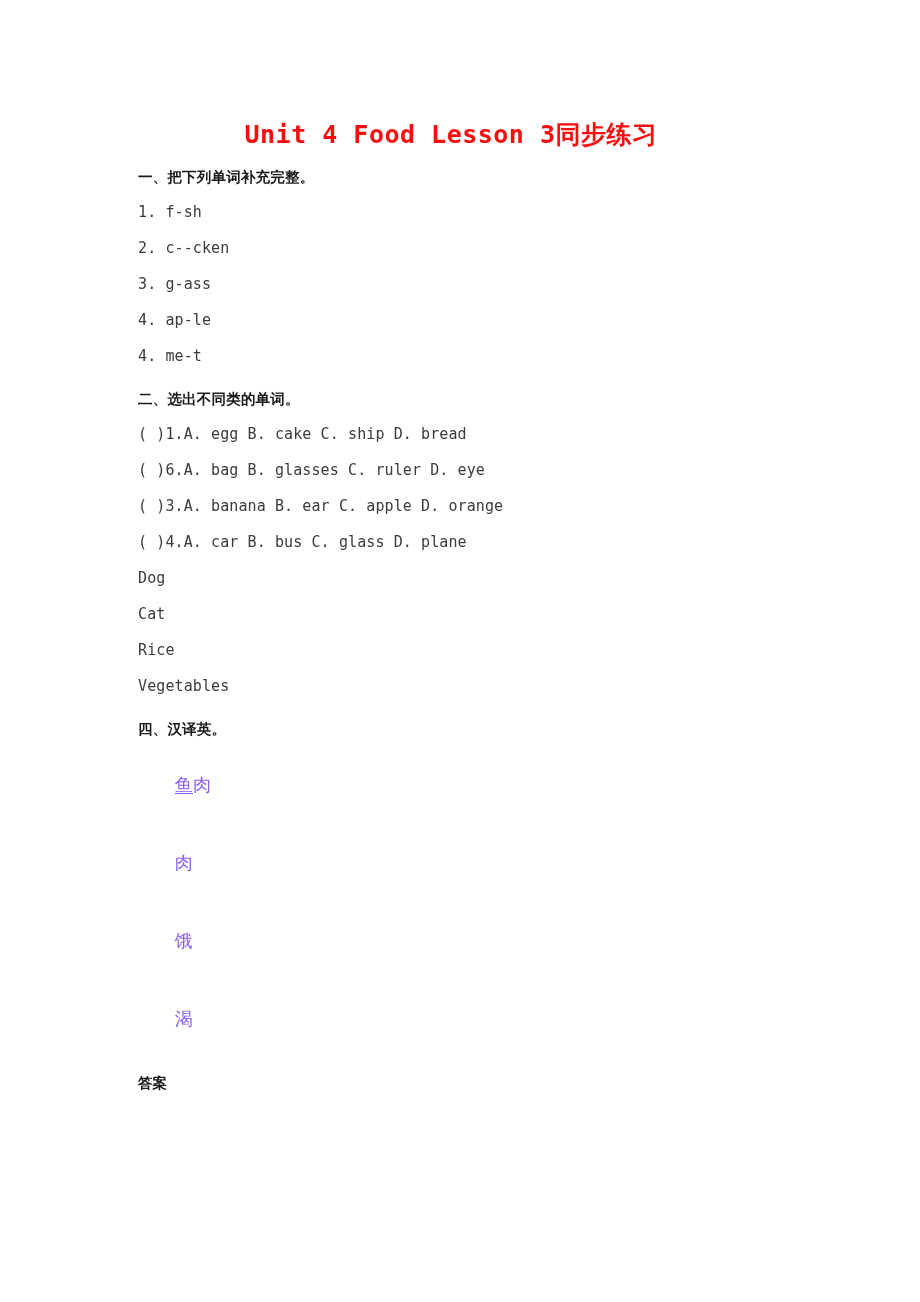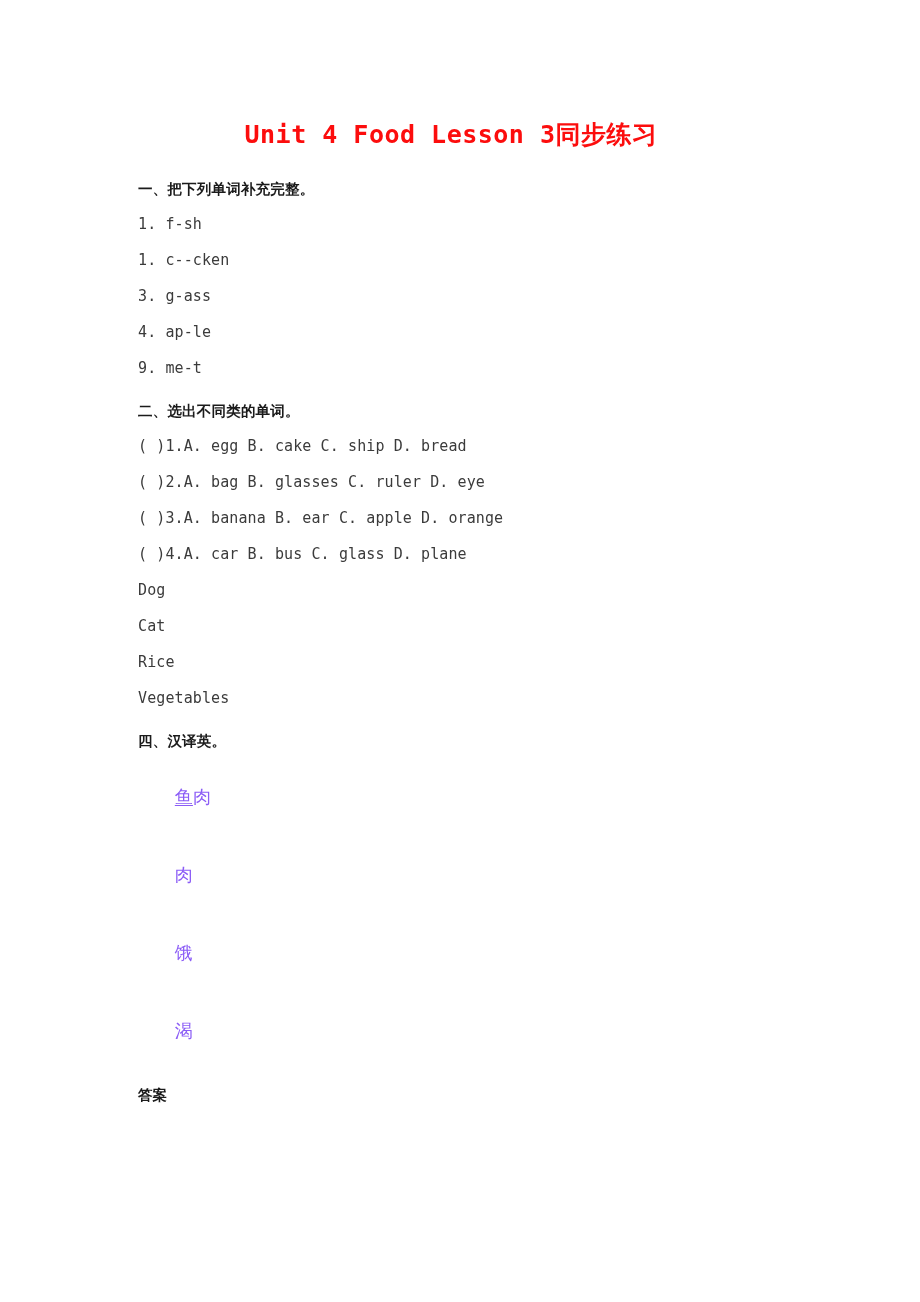--- a/index.html
+++ b/index.html
@@ -41,21 +41,21 @@
     left: 138px;
     top: 166px;
     width: 740px;
   }
   .sec-heading {
     font-family: "DejaVu Sans", "Liberation Sans", sans-serif;
     font-weight: bold;
     font-size: 14.5px;
     color: #1b1b1b;
     line-height: 22px;
-    margin: 12px 0 14px 0;
+    margin: 0 0 14px 0;
     letter-spacing: 0.2px;
   }
   .item {
     font-family: "DejaVu Sans Mono", "Liberation Mono", monospace;
     font-size: 15px;
     color: #3b3b3b;
     line-height: 21px;
     margin: 0 0 15px 0;
     white-space: pre;
     letter-spacing: 0.1px;
@@ -86,30 +86,30 @@
 
 <div class="page">
 
   <div class="doc-title">Unit 4 Food Lesson 3同步练习</div>
 
   <div class="body-col">
 
     <div>
       <p class="sec-heading">一、把下列单词补充完整。</p>
       <p class="item">1. f-sh</p>
-      <p class="item">1. c--cken</p>
+      <p class="item">2. c--cken</p>
       <p class="item">3. g-ass</p>
       <p class="item">4. ap-le</p>
-      <p class="item">9. me-t</p>
+      <p class="item">4. me-t</p>
     </div>
 
     <div>
       <p class="sec-heading gap-sec">二、选出不同类的单词。</p>
       <p class="item">( )1.A. egg B. cake C. ship D. bread</p>
-      <p class="item">( )2.A. bag B. glasses C. ruler D. eye</p>
+      <p class="item">( )6.A. bag B. glasses C. ruler D. eye</p>
       <p class="item">( )3.A. banana B. ear C. apple D. orange</p>
       <p class="item">( )4.A. car B. bus C. glass D. plane</p>
     </div>
 
     <div>
       <p class="item">Dog</p>
       <p class="item">Cat</p>
       <p class="item">Rice</p>
       <p class="item">Vegetables</p>
     </div>

